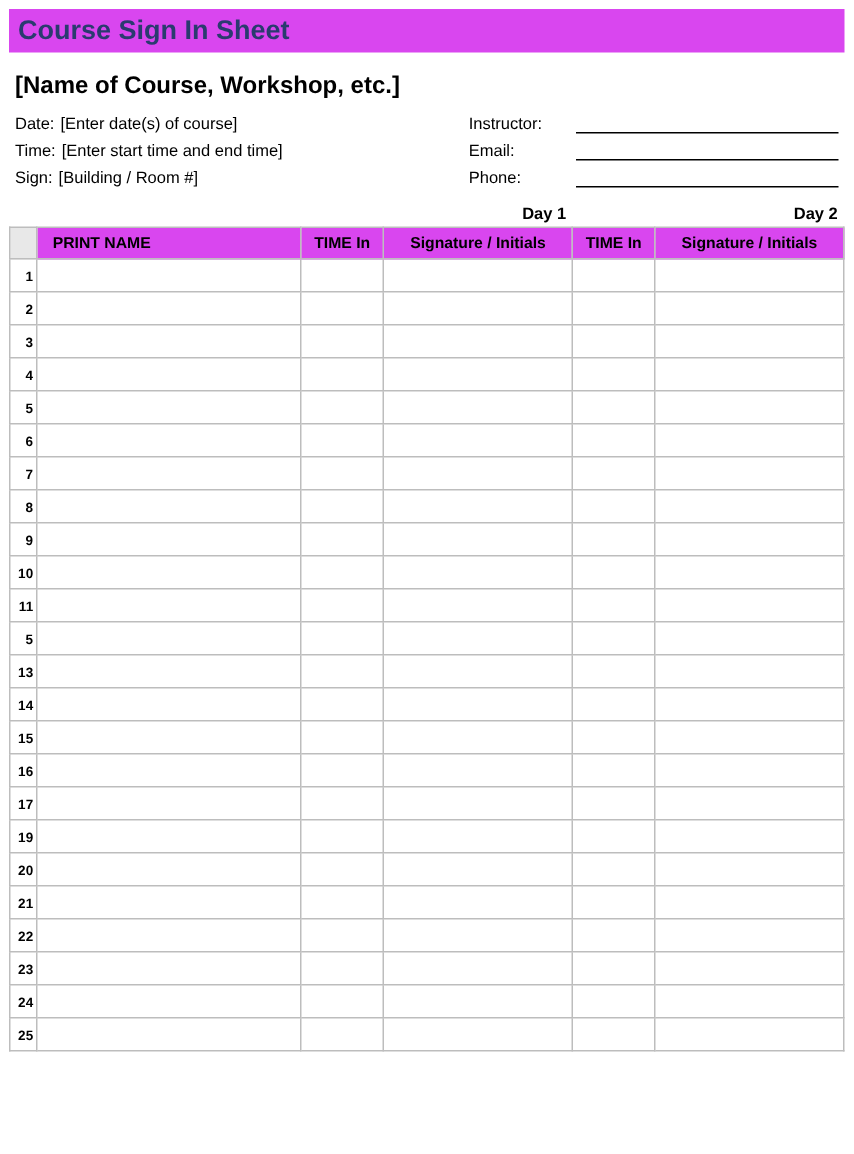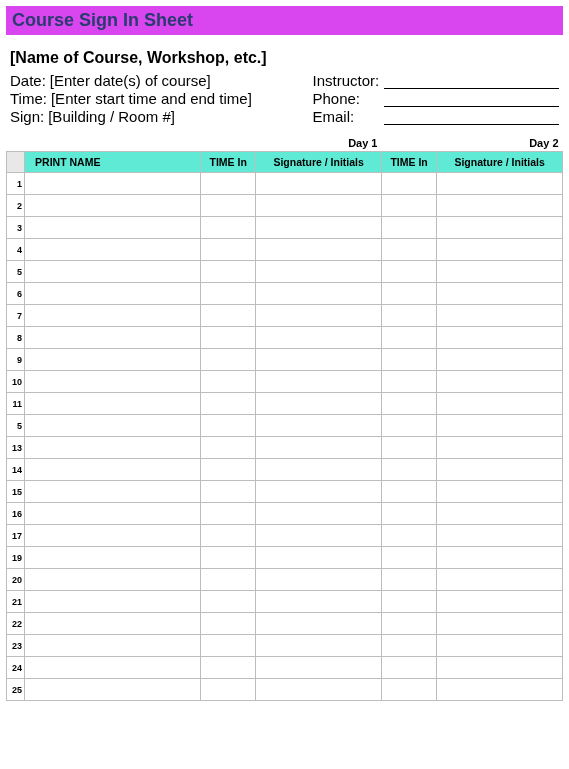--- a/index.html
+++ b/index.html
@@ -33,21 +33,21 @@
   .meta-right { flex: 0.95; }
   .course-name {
     font-weight: bold;
     font-size: 16px;
     margin-bottom: 4px;
   }
   .meta-row {
     display: flex;
     align-items: flex-end;
     height: 18px;
-    font-size: 15px;
+    font-size: 11px;
   }
   .meta-row .label { white-space: nowrap; }
   .meta-row .value { margin-left: 4px; white-space: nowrap; }
   .meta-right .meta-row .label {
     width: 68px;
     text-align: left;
   }
   .underline {
     flex: 1;
     border-bottom: 1px solid #000;
@@ -64,21 +64,21 @@
   .col-time  { width: 55px; }
   .col-sig   { width: 125px; }
   tr.day-row td {
     border: 0;
     font-weight: bold;
     font-size: 11px;
     padding: 2px 4px 2px 4px;
     text-align: right;
   }
   tr.head-row td {
-    background: #5eead4;
+    background: #d946ef;
     font-weight: bold;
     font-size: 10.5px;
     padding: 4px 4px;
     border: 1px solid #bdbdbd;
   }
   tr.head-row td.hname {
     padding-left: 10px;
     text-align: left;
   }
   tr.head-row td.blanknum {
@@ -122,25 +122,25 @@
       <span class="value">[Building / Room #]</span>
     </div>
   </div>
   <div class="meta-right">
     <div class="course-name" style="visibility:hidden">.</div>
     <div class="meta-row">
       <span class="label">Instructor:</span>
       <span class="underline"></span>
     </div>
     <div class="meta-row">
+      <span class="label">Email:</span>
+      <span class="underline"></span>
+    </div>
+    <div class="meta-row">
       <span class="label">Phone:</span>
-      <span class="underline"></span>
-    </div>
-    <div class="meta-row">
-      <span class="label">Email:</span>
       <span class="underline"></span>
     </div>
   </div>
 </div>
 
 <table class="sheet">
   <colgroup>
     <col class="col-num">
     <col class="col-name">
     <col class="col-time">

